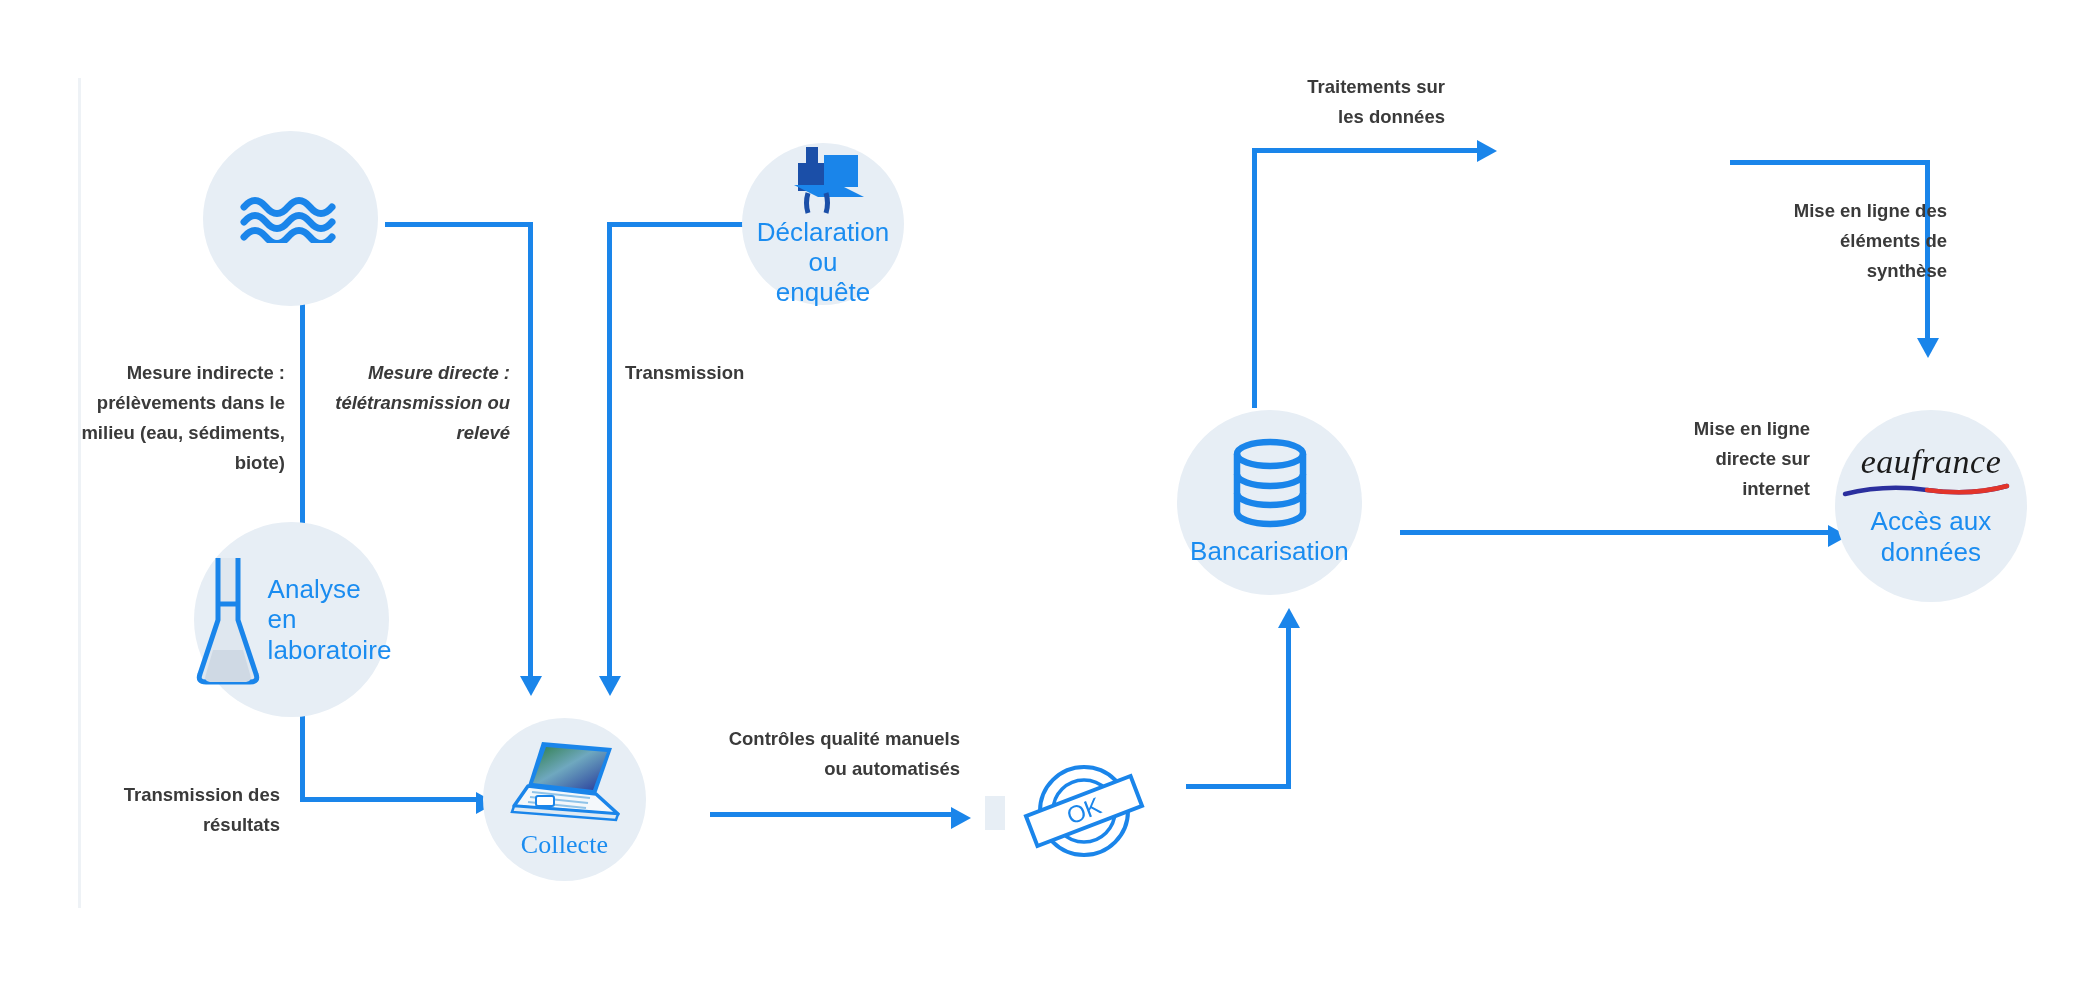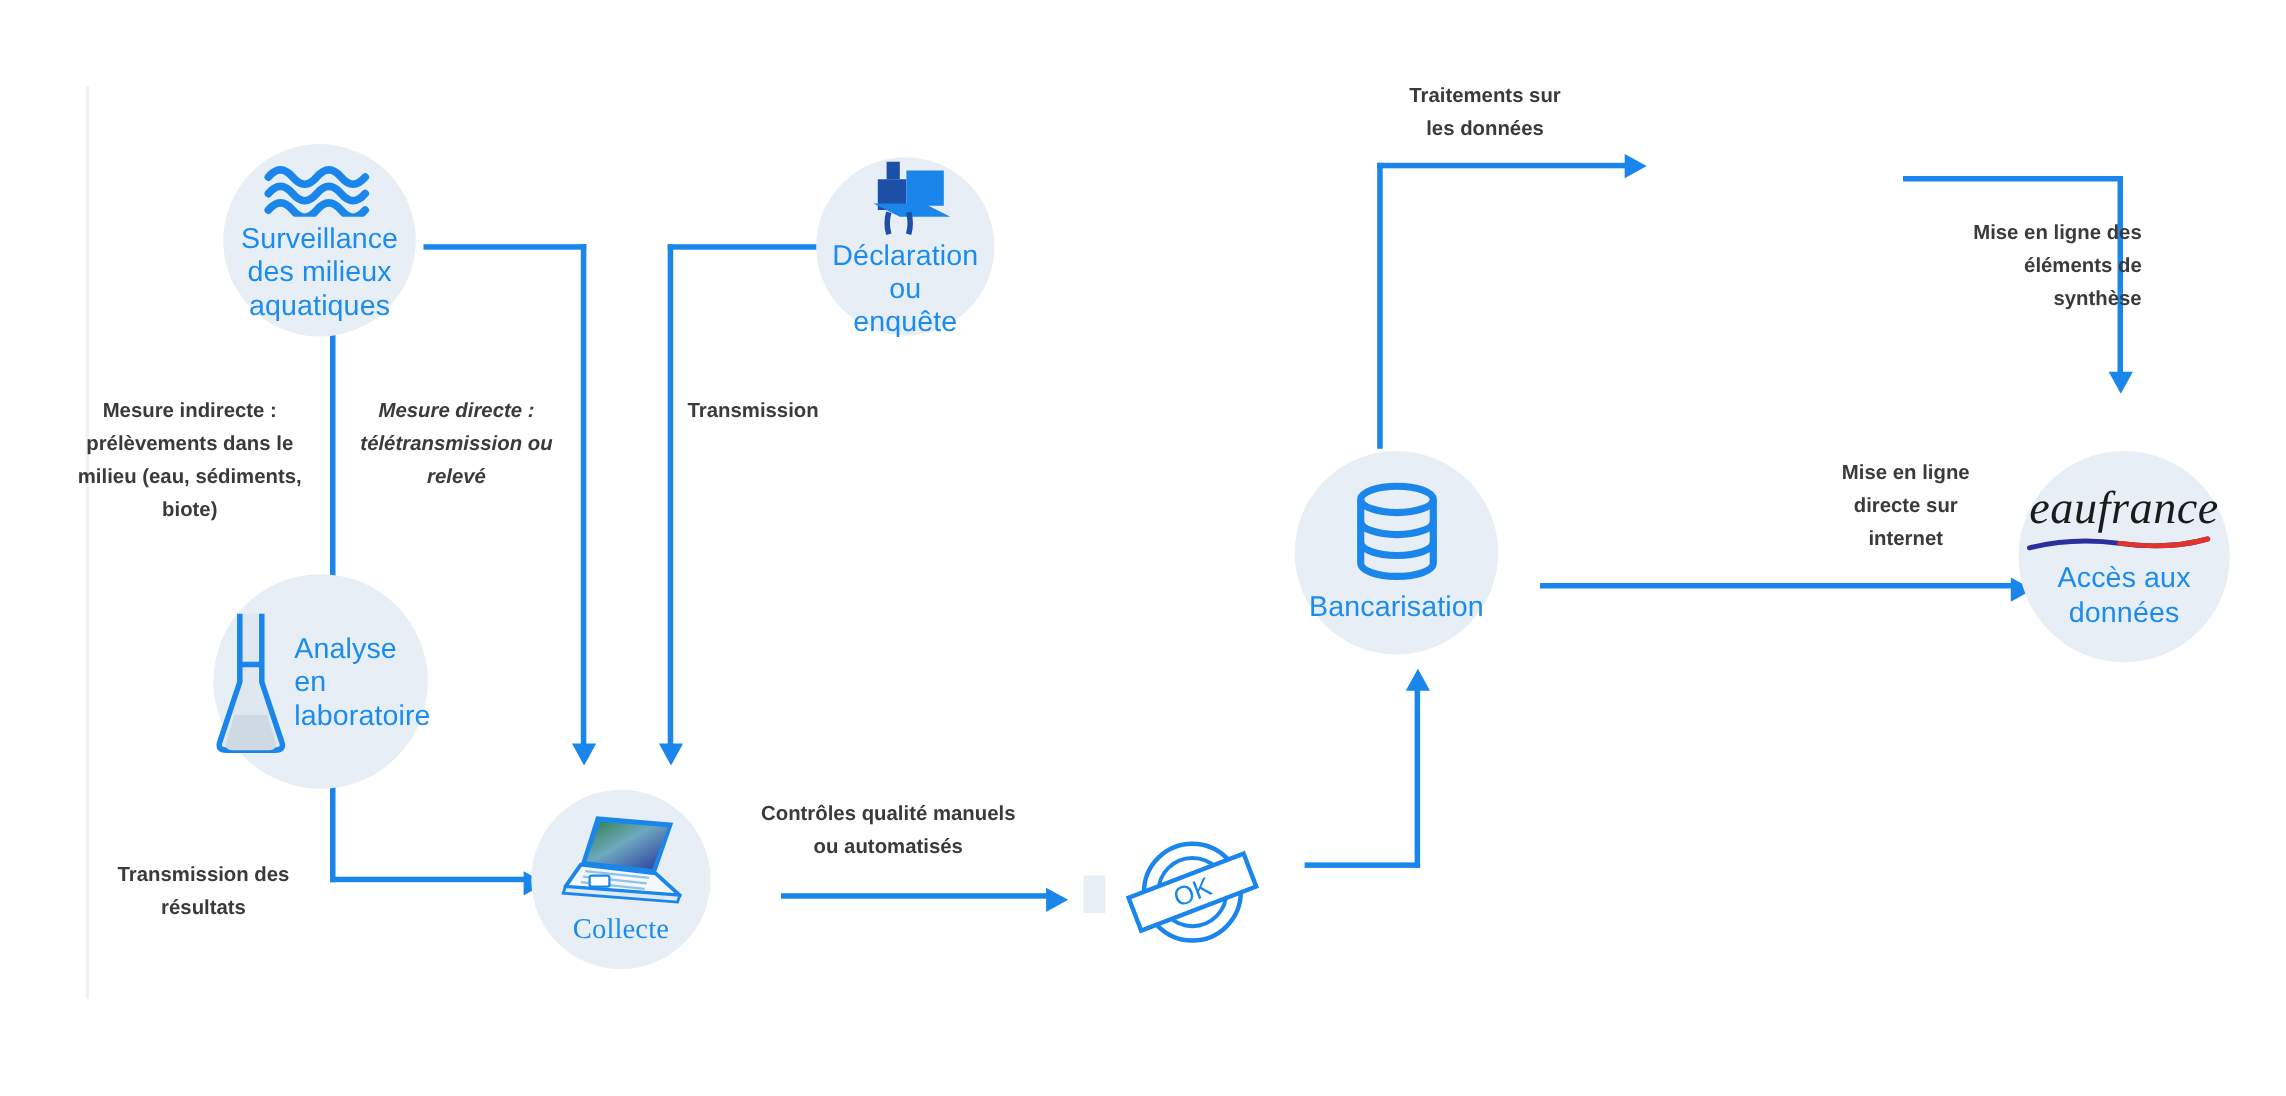--- a/index.html
+++ b/index.html
@@ -71,35 +71,35 @@
 
   
   .cap{
     position:absolute;
     color:#3a3a3a;
     font-size:18.5px;
     line-height:1.62;
     font-weight:bold;
     white-space:pre-line;
   }
-  .cap.r{text-align:center;}
+  .cap.r{text-align:right;}
   .cap.l{text-align:left;}
   .cap.c{text-align:right;}
 
   
   .eaufrance{
     position:relative;
     width:200px;
     text-align:center;
     margin-bottom:6px;
   }
   .eaufrance .word{
     font-family:"Liberation Serif", serif;
     font-style:italic;
-    font-size:42px;
+    font-size:34px;
     color:#1b1b1b;
     letter-spacing:.5px;
     line-height:1;
   }
   .eaufrance svg{display:block;margin-top:1px;}
 </style>
 </head>
 <body>
 
 <div id="stage">
@@ -187,23 +187,20 @@
 internet</div>
 
   <div class="node" style="left:203px; top:131px; width:175px; height:175px;">
     <div class="glyph" style="margin-bottom:4px;">
       <svg width="104" height="52" viewBox="0 0 104 52">
         <path d="M5 16 q11 -13 22 0 q11 13 22 0 q11 -13 22 0 q11 13 22 0" fill="none" stroke="#1a85ea" stroke-width="7" stroke-linecap="round"></path>
         <path d="M5 31 q11 -13 22 0 q11 13 22 0 q11 -13 22 0 q11 13 22 0" fill="none" stroke="#1a85ea" stroke-width="7" stroke-linecap="round"></path>
         <path d="M5 46 q11 -13 22 0 q11 13 22 0 q11 -13 22 0 q11 13 22 0" fill="none" stroke="#1a85ea" stroke-width="7" stroke-linecap="round"></path>
       </svg>
     </div>
-    <div class="label">Surveillance
-des milieux
-aquatiques</div>
   </div>
 
   <div class="node" style="left:742px; top:143px; width:162px; height:162px;">
     <div class="glyph" style="margin-bottom:2px;">
       <svg width="86" height="74" viewBox="0 0 86 74">
         <path d="M26 6 h12 v16 h-12 z" fill="#1b4fa8"></path>
         <path d="M18 22 h26 v28 h-26 z" fill="#1b4fa8"></path>
         <path d="M44 14 h34 v32 h-34 z" fill="#1a85ea"></path>
         <path d="M14 44 l46 0 l24 12 l-46 0 z" fill="#1a85ea"></path>
         <path d="M28 52 q-3 10 0 20" fill="none" stroke="#1b4fa8" stroke-width="5"></path>

